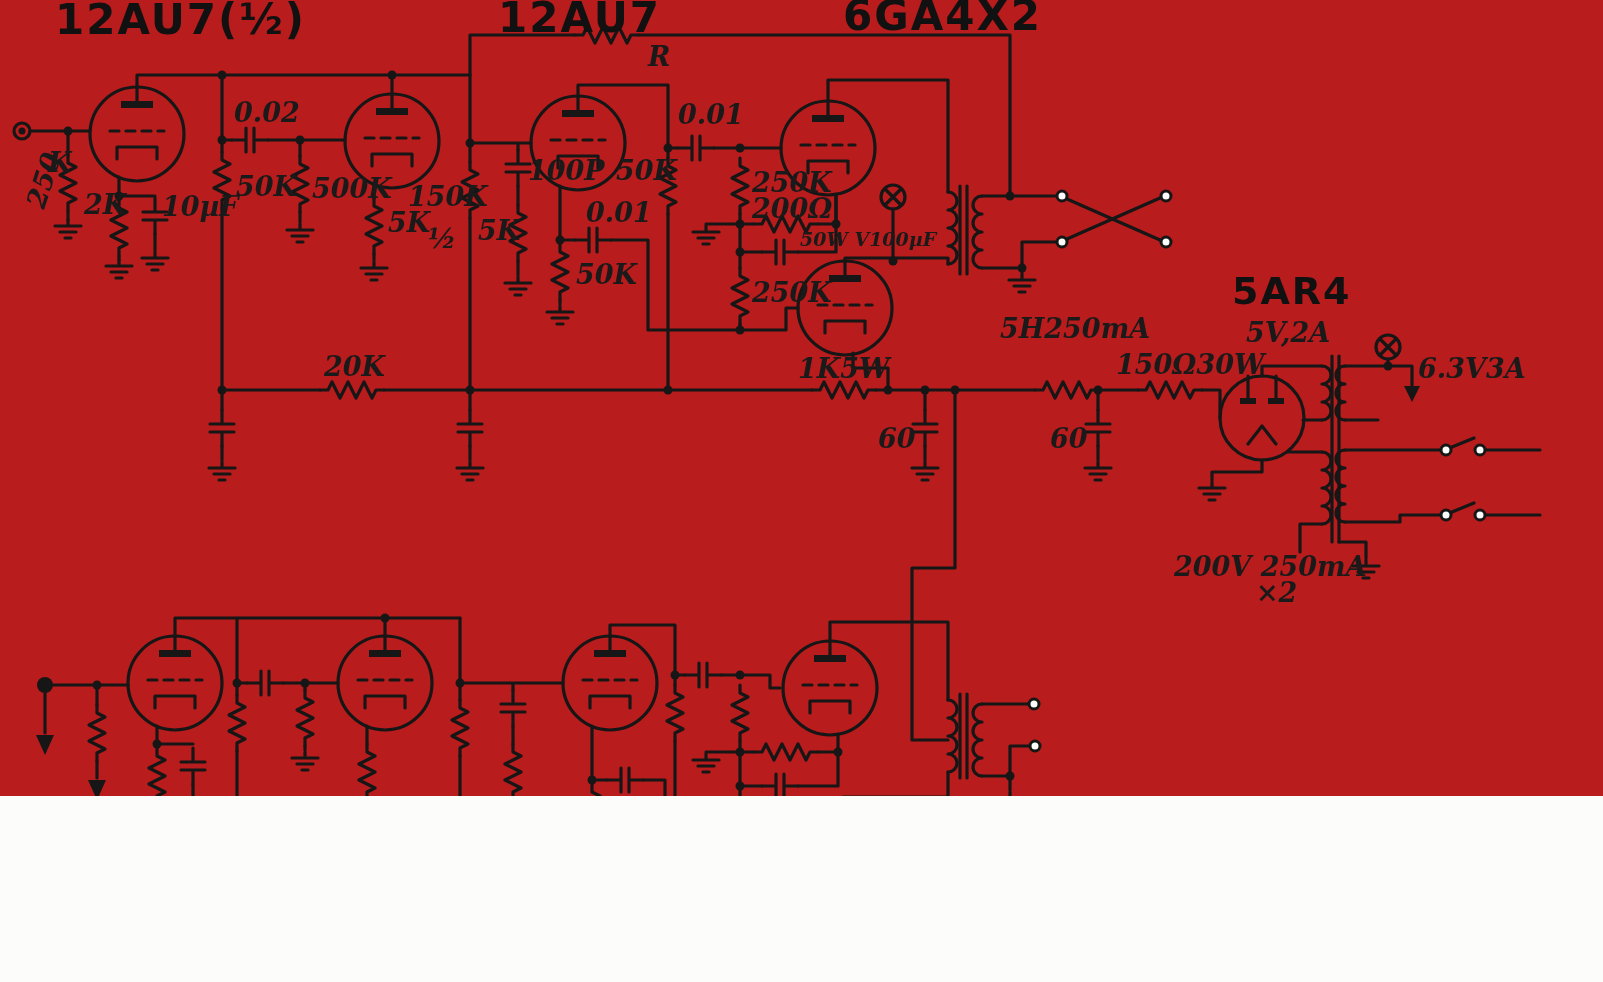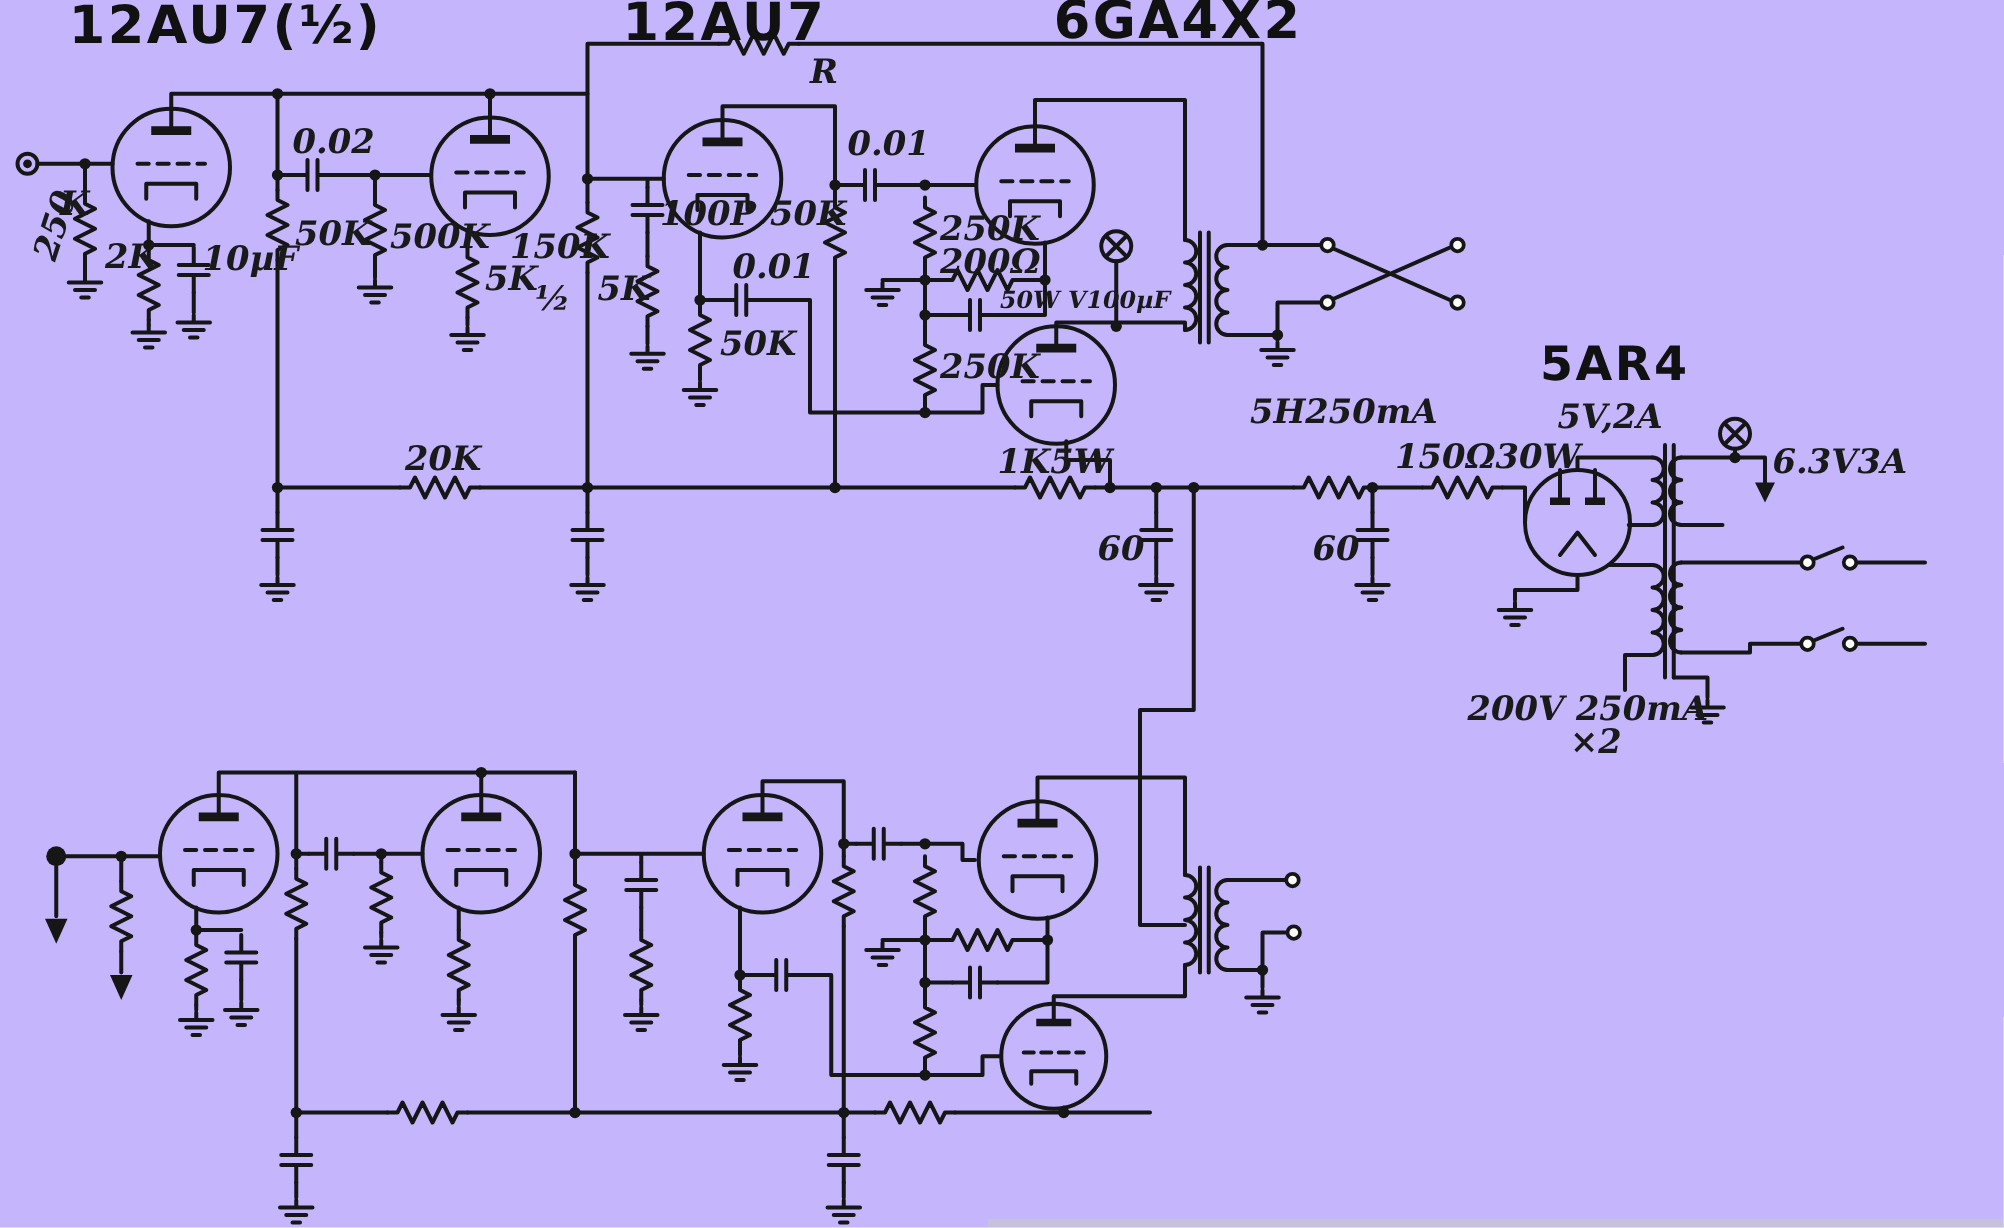--- a/index.html
+++ b/index.html
@@ -1,16 +1,16 @@
 <!DOCTYPE html>
 <html><head>
 <meta charset="utf-8">
 <style>
   html,body{margin:0;padding:0;background:#fcfcfa;}
-  .page{position:relative;width:1603px;height:982px;background:#c4b5fd;overflow:hidden;}
+  .page{position:relative;width:1603px;height:796px;background:#b91c1c;overflow:hidden;}
   svg{display:block;}
   .s{stroke:#161616;stroke-width:3.2;fill:none;stroke-linecap:round;stroke-linejoin:round;}
   .f{fill:#161616;stroke:none;}
   .term{fill:#fcfcfa;stroke:#161616;stroke-width:3;}
   .lbl{font-family:"DejaVu Serif",serif;font-style:italic;font-weight:bold;font-size:27px;fill:#1a1a1a;stroke:none;}
   .lbl-sm{font-family:"DejaVu Serif",serif;font-style:italic;font-weight:bold;font-size:19px;fill:#1a1a1a;stroke:none;}
   .tname{font-family:"DejaVu Sans",sans-serif;font-weight:bold;font-size:42px;letter-spacing:2px;fill:#111;stroke:none;}
   .tname-sm{font-family:"DejaVu Sans",sans-serif;font-weight:bold;font-size:38px;letter-spacing:2px;fill:#111;stroke:none;}
 </style>
 </head>

